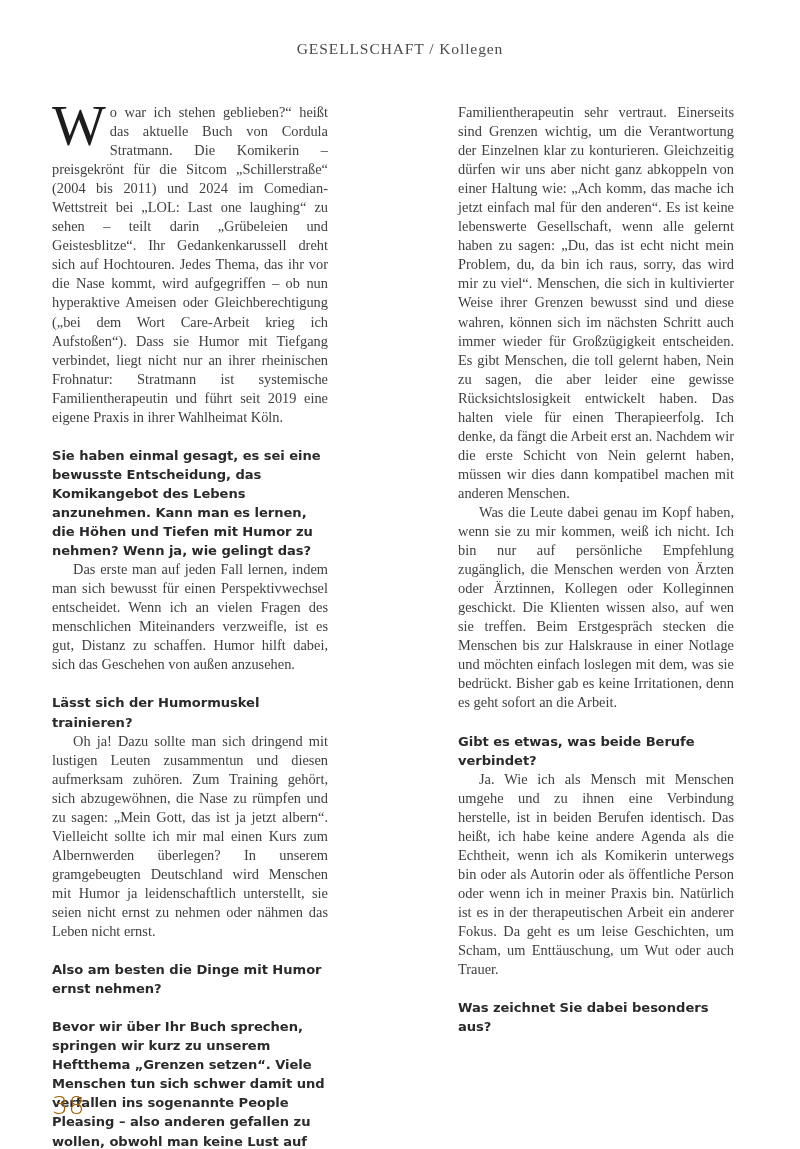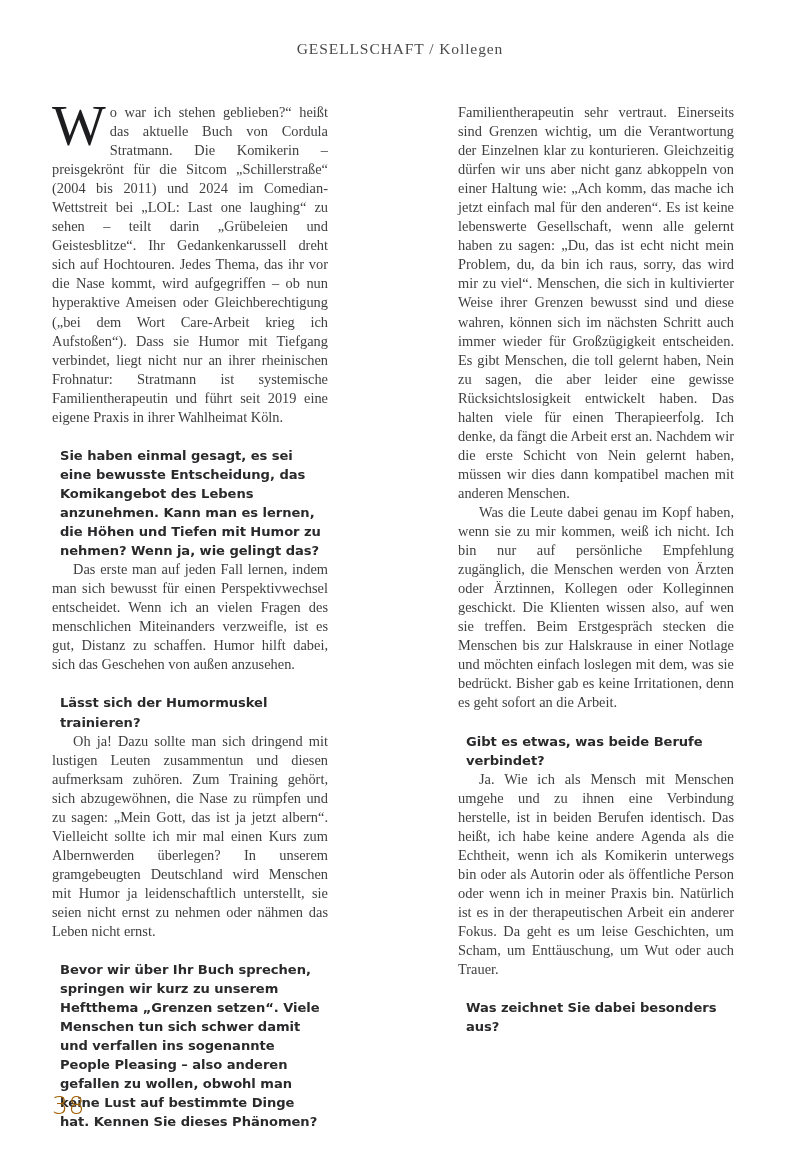--- a/index.html
+++ b/index.html
@@ -90,21 +90,21 @@
     margin: 0;
     font-family: "DejaVu Sans", "Liberation Sans", sans-serif;
     font-weight: bold;
     font-size: 13.1px;
     line-height: 19.05px;
     color: #2a2a2c;
     text-align: left;
     letter-spacing: -0.05px;
   }
 
-  .gap-before { margin-top: 19.05px; margin-left: 8px; }
+  .gap-before { margin-top: 19.05px; }
 
   
   .folio {
     position: absolute;
     left: 52px;
     top: 1091px;
     font-family: "DejaVu Sans", "Liberation Sans", sans-serif;
     font-size: 25px;
     font-weight: 300;
     color: #a16207;
@@ -127,20 +127,21 @@
     <div class="col">
 
       <p class="dropcap-para flow"><span class="dropcap">W</span><span>o war ich stehen geblieben?“ heißt das aktuelle Buch von Cordula Stratmann. Die Komikerin – preisgekrönt für die Sitcom „Schillerstraße“ (2004 bis 2011) und 2024 im Comedian-Wettstreit bei „LOL: Last one laughing“ zu sehen – teilt darin „Grübeleien und Geistesblitze“. Ihr Gedankenkarussell dreht sich auf Hochtouren. Jedes Thema, das ihr vor die Nase kommt, wird aufgegriffen – ob nun hyperaktive Ameisen oder Gleichberechtigung („bei dem Wort Care-Arbeit krieg ich Aufstoßen“). Dass sie Humor mit Tiefgang verbindet, liegt nicht nur an ihrer rheinischen Frohnatur: Stratmann ist systemische Familientherapeutin und führt seit 2019 eine eigene Praxis in ihrer Wahlheimat Köln.</span></p>
 
       <p class="question gap-before">Sie haben einmal gesagt, es sei eine bewusste Entscheidung, das Komikangebot des Lebens anzunehmen. Kann man es lernen, die Höhen und Tiefen mit Humor zu nehmen? Wenn ja, wie gelingt das?</p>
       <p class="answer">Das erste man auf jeden Fall lernen, indem man sich bewusst für einen Perspektivwechsel entscheidet. Wenn ich an vielen Fragen des menschlichen Miteinanders verzweifle, ist es gut, Distanz zu schaffen. Humor hilft dabei, sich das Geschehen von außen anzusehen.</p>
 
       <p class="question gap-before">Lässt sich der Humormuskel trainieren?</p>
       <p class="answer">Oh ja! Dazu sollte man sich dringend mit lustigen Leuten zusammentun und diesen aufmerksam zuhören. Zum Training gehört, sich abzugewöhnen, die Nase zu rümpfen und zu sagen: „Mein Gott, das ist ja jetzt albern“. Vielleicht sollte ich mir mal einen Kurs zum Albernwerden überlegen? In unserem gramgebeugten Deutschland wird Menschen mit Humor ja leidenschaftlich unterstellt, sie seien nicht ernst zu nehmen oder nähmen das Leben nicht ernst.</p>
 
+      <p class="question gap-before">Also am besten die Dinge mit Humor ernst nehmen?</p>
 
       <p class="question gap-before">Bevor wir über Ihr Buch sprechen, springen wir kurz zu unserem Heftthema „Grenzen setzen“. Viele Menschen tun sich schwer damit und verfallen ins sogenannte People Pleasing – also anderen gefallen zu wollen, obwohl man keine Lust auf bestimmte Dinge hat. Kennen Sie dieses Phänomen?</p>
 
     </div>
 
     <div class="col">
 
       <p class="flow">Familientherapeutin sehr vertraut. Einerseits sind Grenzen wichtig, um die Verantwortung der Einzelnen klar zu konturieren. Gleichzeitig dürfen wir uns aber nicht ganz abkoppeln von einer Haltung wie: „Ach komm, das mache ich jetzt einfach mal für den anderen“. Es ist keine lebenswerte Gesellschaft, wenn alle gelernt haben zu sagen: „Du, das ist echt nicht mein Problem, du, da bin ich raus, sorry, das wird mir zu viel“. Menschen, die sich in kultivierter Weise ihrer Grenzen bewusst sind und diese wahren, können sich im nächsten Schritt auch immer wieder für Großzügigkeit entscheiden. Es gibt Menschen, die toll gelernt haben, Nein zu sagen, die aber leider eine gewisse Rücksichtslosigkeit entwickelt haben. Das halten viele für einen Therapieerfolg. Ich denke, da fängt die Arbeit erst an. Nachdem wir die erste Schicht von Nein gelernt haben, müssen wir dies dann kompatibel machen mit anderen Menschen.</p>
 
       <p class="answer">Was die Leute dabei genau im Kopf haben, wenn sie zu mir kommen, weiß ich nicht. Ich bin nur auf persönliche Empfehlung zugänglich, die Menschen werden von Ärzten oder Ärztinnen, Kollegen oder Kolleginnen geschickt. Die Klienten wissen also, auf wen sie treffen. Beim Erstgespräch stecken die Menschen bis zur Halskrause in einer Notlage und möchten einfach loslegen mit dem, was sie bedrückt. Bisher gab es keine Irritationen, denn es geht sofort an die Arbeit.</p>

